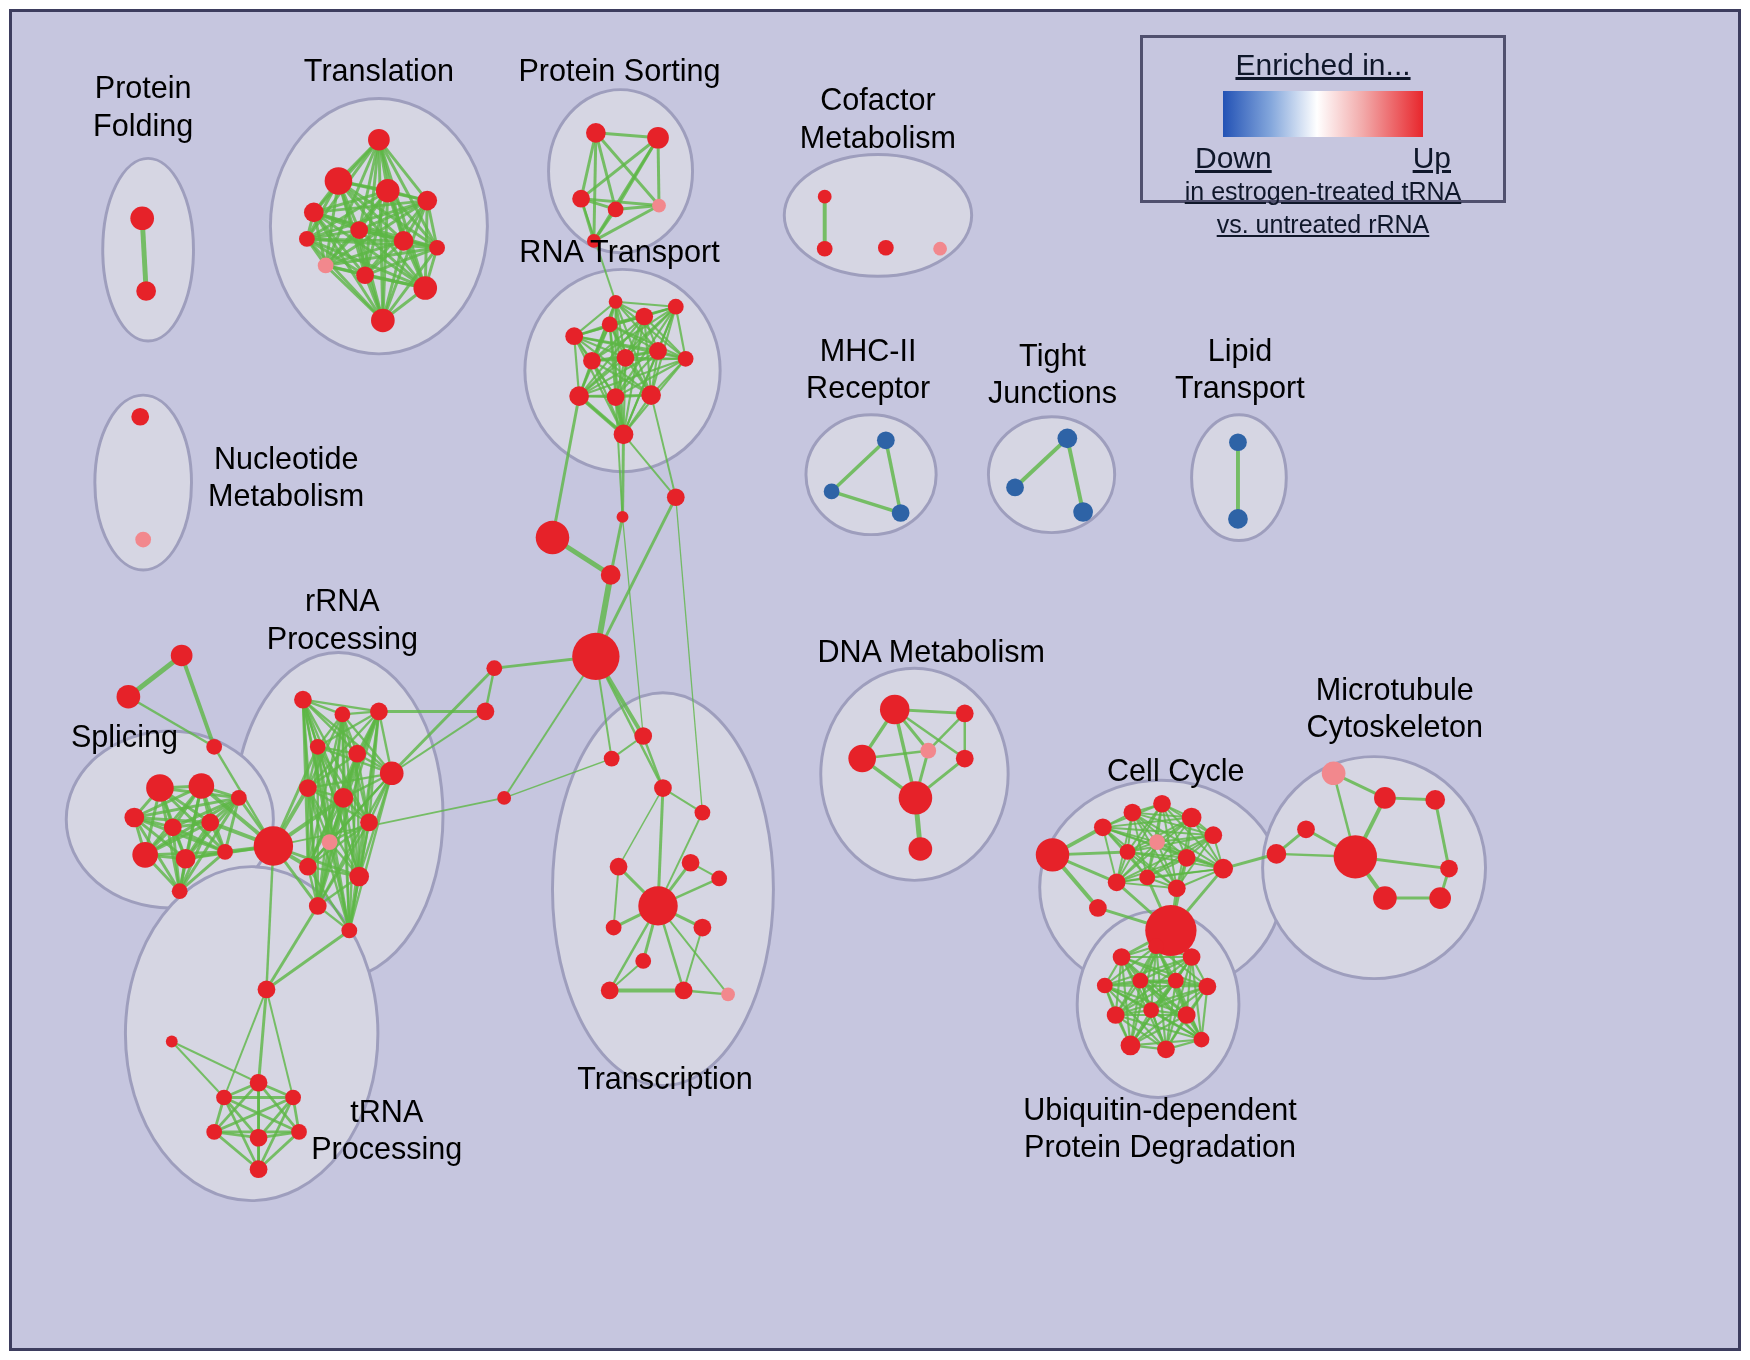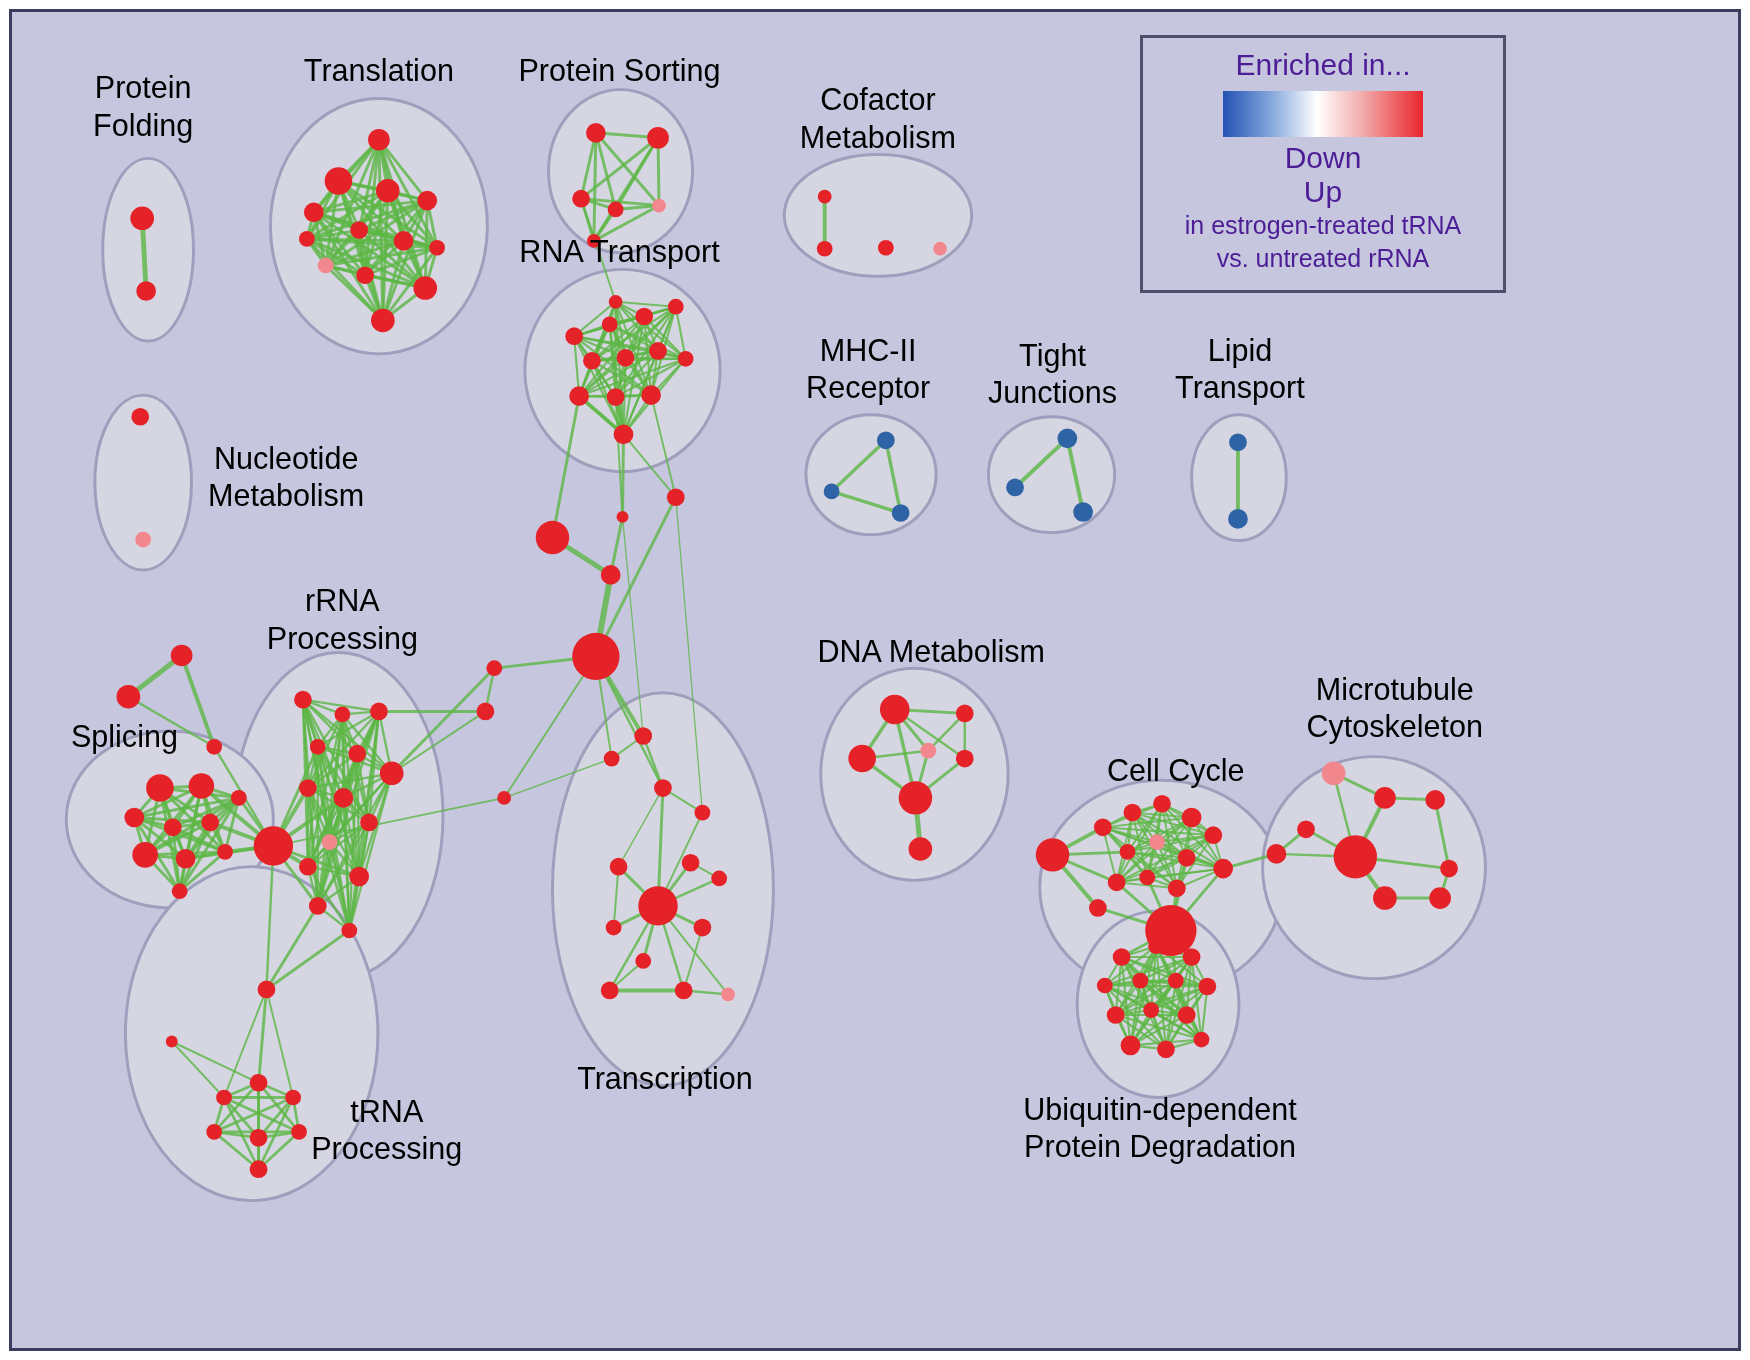--- a/index.html
+++ b/index.html
@@ -8,30 +8,29 @@
     padding:9px; background:#ffffff;
     font-family:"Liberation Sans", sans-serif;
   }
   .panel {
     position:relative; width:100%; height:100%; box-sizing:border-box;
     border:3px solid #3d3d5e; background:#c6c6df; overflow:hidden;
   }
   .panel svg { position:absolute; left:0; top:0; width:100%; height:100%; }
   svg text { font-family:"Liberation Sans", sans-serif; }
   .legend {
-    position:absolute; left:1128px; top:23px; width:366px; height:258px;
+    position:absolute; left:1128px; top:23px; width:366px; height:168px;
     box-sizing:border-box; border:3px solid #50506e; background:#c6c6df;
-    text-align:center; color:#4c1d95;
+    text-align:center; color:#0f172a;text-decoration:underline;
   }
   .legend-title { font-size:30px; margin-top:10px; }
   .legend-gradient { width:200px; height:46px; margin:9px auto 4px auto; }
   .legend-ends {
     width:256px; margin:0 auto; display:flex; justify-content:space-between;
     font-size:30px;
-    flex-direction:column;
   }
   .legend-caption { font-size:25px; line-height:1.3; }
   .legend-caption:first-of-type { margin-top:3px; }
 </style>
 </head>
 <body>
 
 <div class="page">
   <div class="panel" style="background: rgb(198, 198, 223);">
     <svg id="network-svg" viewBox="0 0 1750 1360" preserveAspectRatio="none">

